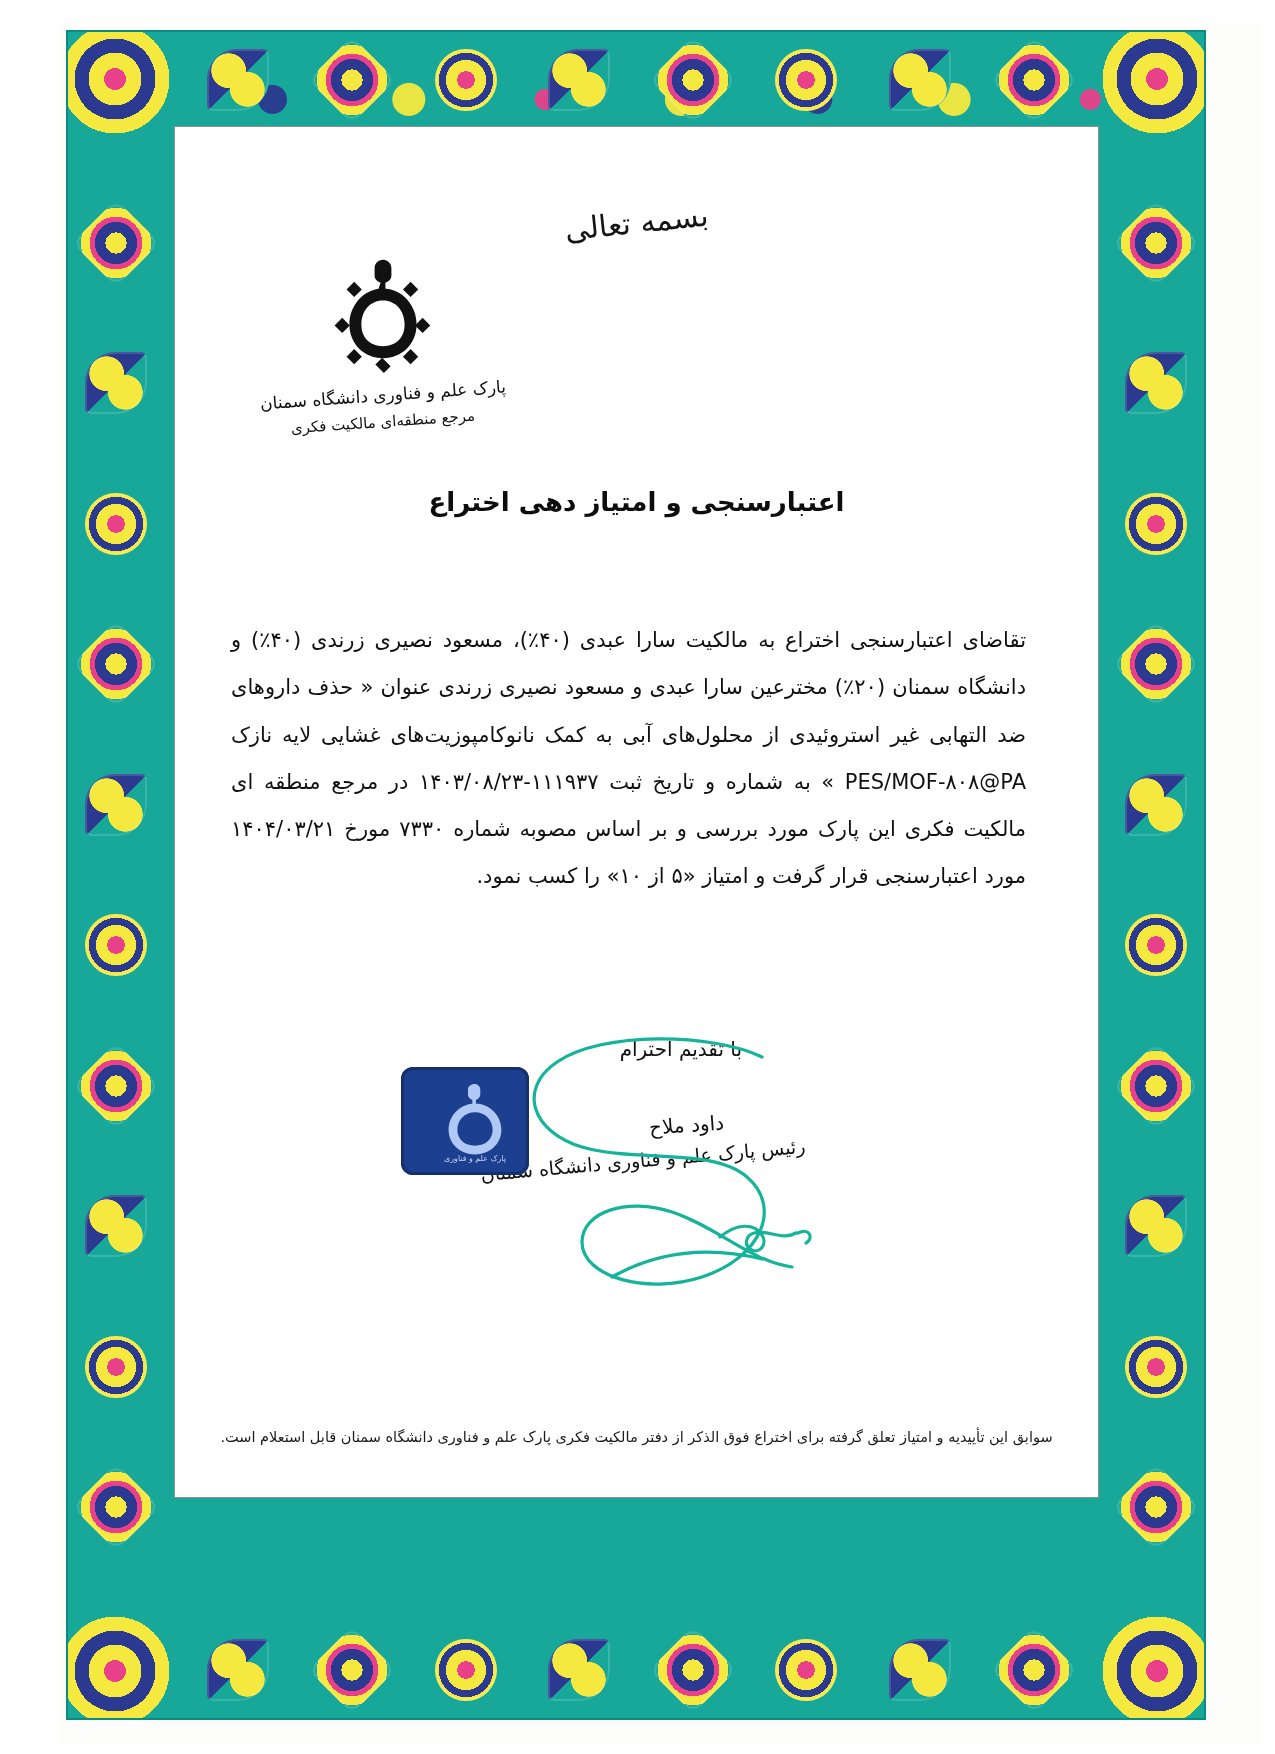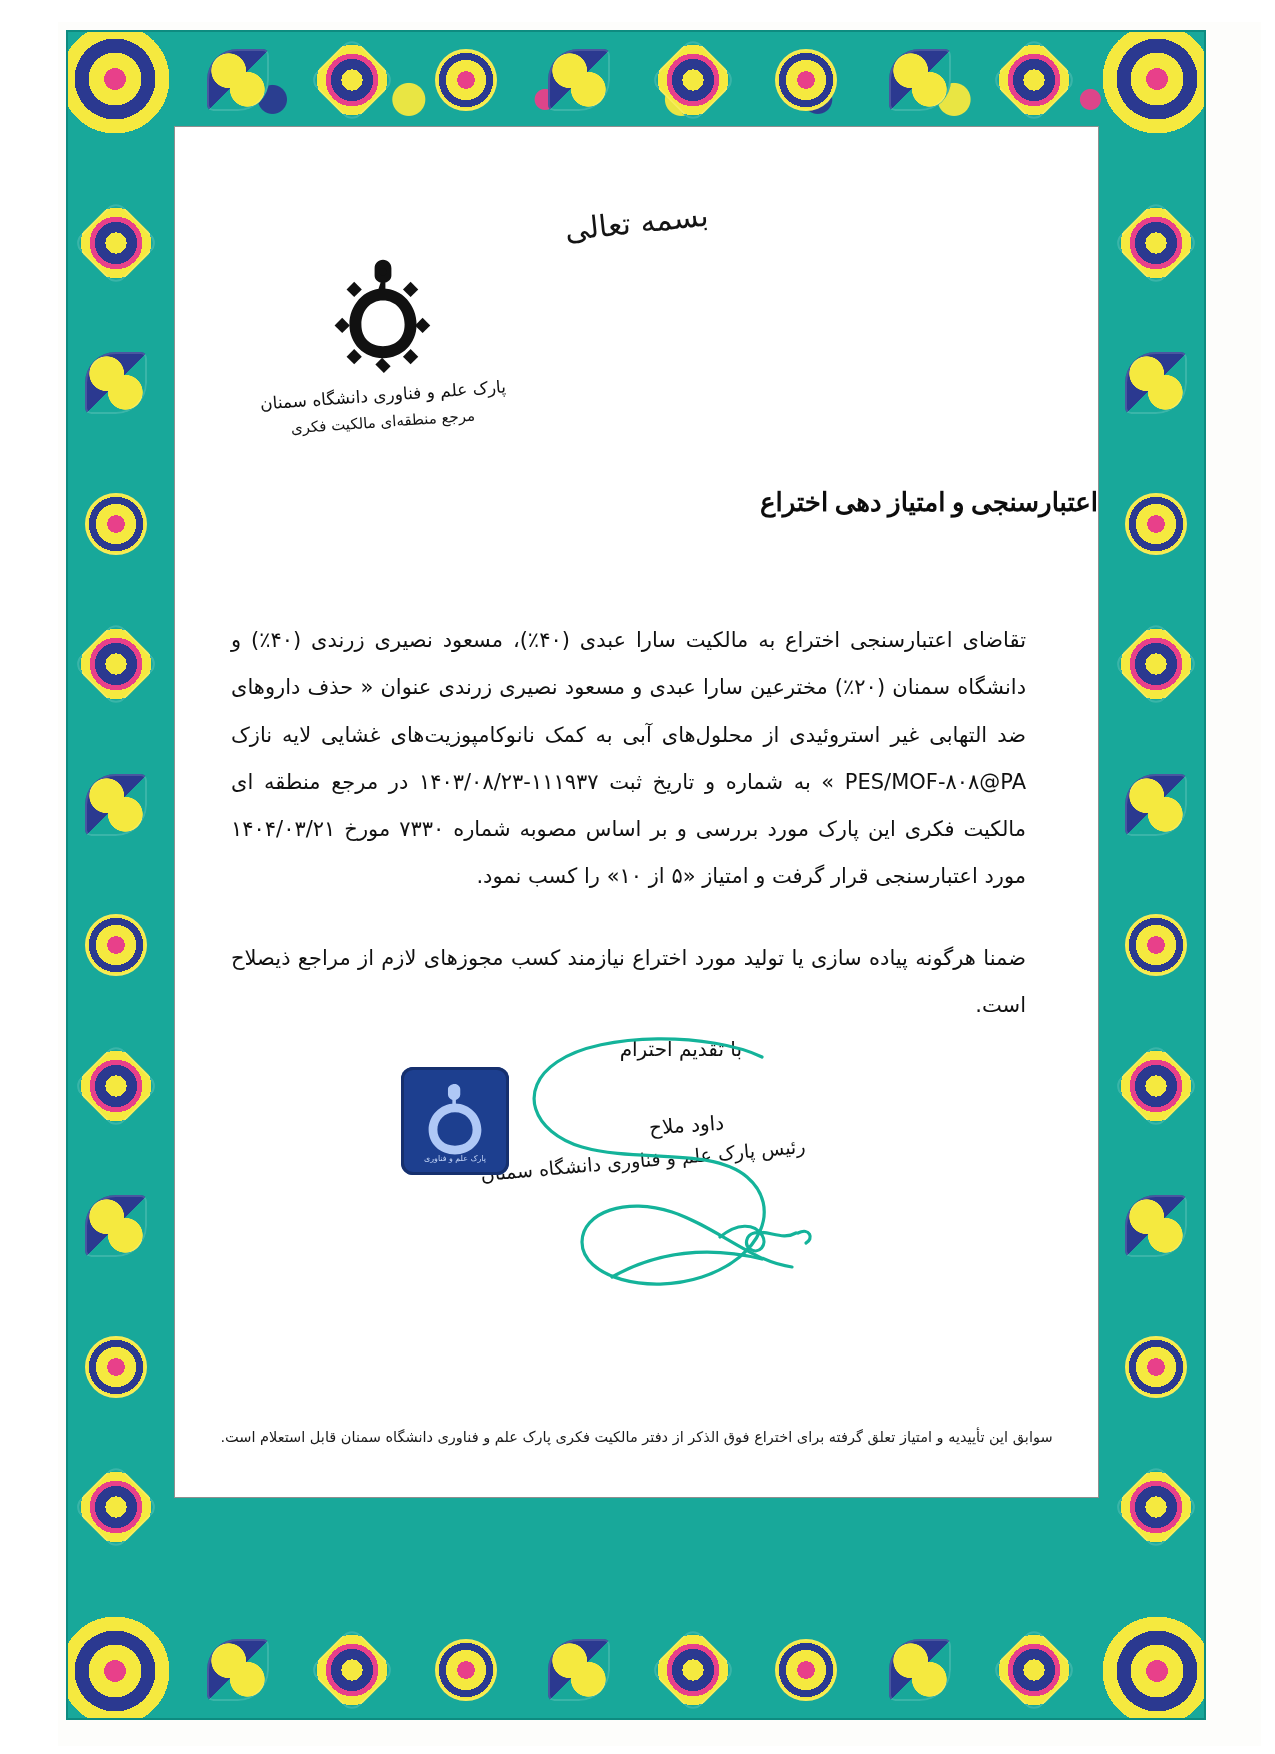--- a/index.html
+++ b/index.html
@@ -189,26 +189,25 @@
     line-height: 1.7;
     transform: rotate(-4deg);
     font-family: "DejaVu Serif", "Liberation Serif", serif;
   }
   .logo-line2 { font-size: 15px; }
 
   .title {
     position: absolute;
     top: 360px;
     left: 0; right: 0;
-    text-align: right;
+    text-align: center;
     font-size: 26px;
     font-weight: bold;
     color: #0d0d0d;
     letter-spacing: .5px;
-    font-family: Liberation Serif, serif;
   }
 
   .body-text {
     position: absolute;
     top: 490px;
     right: 56px;
     left: 56px;
     font-size: 21px;
     line-height: 2.25;
     text-align: justify;
@@ -263,20 +262,21 @@
     width: 108px;
     height: 108px;
     border-radius: 12px;
     background: #1d3f8f;
     color: #cfe0ff;
     display: flex;
     align-items: center;
     justify-content: center;
     box-shadow: 0 0 0 3px #16306e inset;
     overflow: hidden;
+    padding-left: 20px;
   }
   .stamp svg { width: 88px; height: 88px; opacity: .92; }
 
   .footnote {
     position: absolute;
     bottom: 52px;
     left: 44px;
     right: 44px;
     text-align: center;
     font-size: 14.5px;
@@ -377,21 +377,20 @@
           </g>
         </svg>
         <div class="logo-line1">پارک علم و فناوری دانشگاه سمنان</div>
         <div class="logo-line2">مرجع منطقه‌ای مالکیت فکری</div>
       </div>
 
       <div class="title">اعتبارسنجی و امتیاز دهی اختراع</div>
 
       <div class="body-text">
         <p>تقاضای اعتبارسنجی اختراع به مالکیت سارا عبدی (۴۰٪)، مسعود نصیری زرندی (۴۰٪) و دانشگاه سمنان (۲۰٪) مخترعین سارا عبدی و مسعود نصیری زرندی عنوان « حذف داروهای ضد التهابی غیر استروئیدی از محلول‌های آبی به کمک نانوکامپوزیت‌های غشایی لایه نازک PES/MOF-۸۰۸@PA » به شماره و تاریخ ثبت ۱۱۱۹۳۷-۱۴۰۳/۰۸/۲۳ در مرجع منطقه ای مالکیت فکری این پارک مورد بررسی و بر اساس مصوبه شماره ۷۳۳۰ مورخ ۱۴۰۴/۰۳/۲۱ مورد اعتبارسنجی قرار گرفت و امتیاز «۵ از ۱۰» را کسب نمود.</p>
-        <p>ضمنا هرگونه پیاده سازی یا تولید مورد اختراع نیازمند کسب مجوزهای لازم از مراجع ذیصلاح است.</p>
       </div>
 
       <div class="sign-area">
         <div class="regards">با تقدیم احترام</div>
         <div class="signer-name">داود ملاح</div>
         <div class="signer-title">رئیس پارک علم و فناوری دانشگاه سمنان</div>
 
         <svg class="signature-svg" viewBox="0 0 430 280">
           <g fill="none" stroke="#14b39a" stroke-width="3.2" stroke-linecap="round">
             <path d="M300 30 C250 6 140 4 95 35 C55 62 70 105 120 120 C175 136 250 120 285 150 C320 180 300 230 240 250 C185 268 120 250 120 215 C120 185 165 170 210 185 C255 200 290 235 330 240"></path>

